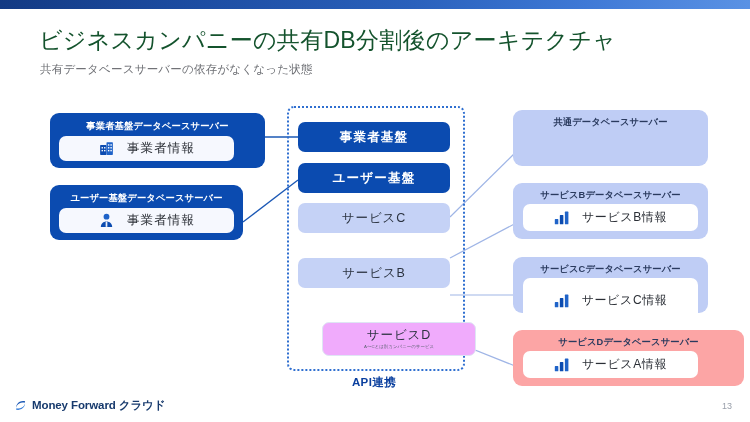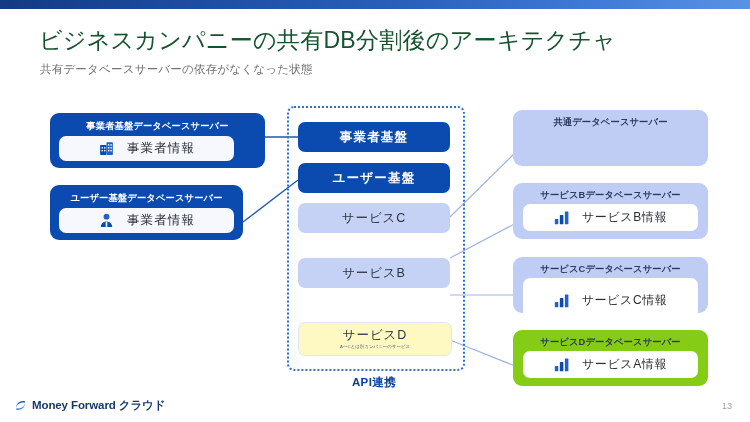--- a/index.html
+++ b/index.html
@@ -38,21 +38,21 @@
     display:flex;align-items:center;justify-content:center;gap:12px;
   }
   .inner .ilabel{font-size:12.5px;color:#2b2f36;letter-spacing:1.1px;white-space:nowrap;}
 
   
   .grp-dark{background:#0b4bb0;}
   .grp-dark .outer-head{color:#ffffff;}
 
   
   .grp-light{background:#bfcdf5;}
-  .grp-light.pale{background:#84cc16;}
+  .grp-light.pale{background:#fca5a5;padding-left:36px;}
   .grp-light .outer-head{color:#2a3a5e;}
   .grp-light .inner{background:#ffffff;}
   .grp-light .inner .ilabel{font-size:12px;letter-spacing:.6px;color:#2b2f36;}
 
   
   .api-box{
     position:absolute;left:287px;top:106px;width:174px;height:261px;
     border:2px dotted #2f6fd0;border-radius:7px;background:transparent;
   }
   .api-label{
@@ -62,21 +62,21 @@
 
   
   .crow{
     position:absolute;left:298px;width:152px;height:30px;border-radius:7px;
     display:flex;flex-direction:column;align-items:center;justify-content:center;
   }
   .crow.solid{background:#0b4bb0;}
   .crow.solid .ctext{color:#ffffff;font-weight:bold;font-size:12.5px;letter-spacing:1.2px;}
   .crow.tint{background:#c5d2f6;}
   .crow.tint .ctext{color:#2b3340;font-size:12.5px;letter-spacing:.9px;}
-  .crow.white{background:#fef9c3;border:1px solid #dfe5f4;}
+  .crow.white{background:#f0abfc;border:1px solid #dfe5f4;margin-left:24px;}
   .crow.white .ctext{color:#2b3340;font-size:12.5px;letter-spacing:.9px;}
   .ctext{white-space:nowrap;line-height:1;}
   .csub{font-size:4.4px;color:#5d6473;letter-spacing:.1px;margin-top:2.5px;white-space:nowrap;}
 
   
   .wires{position:absolute;left:0;top:0;width:750px;height:422px;pointer-events:none;}
 
   
   .footer-logo{
     position:absolute;left:14px;top:398px;display:flex;align-items:center;gap:5px;

